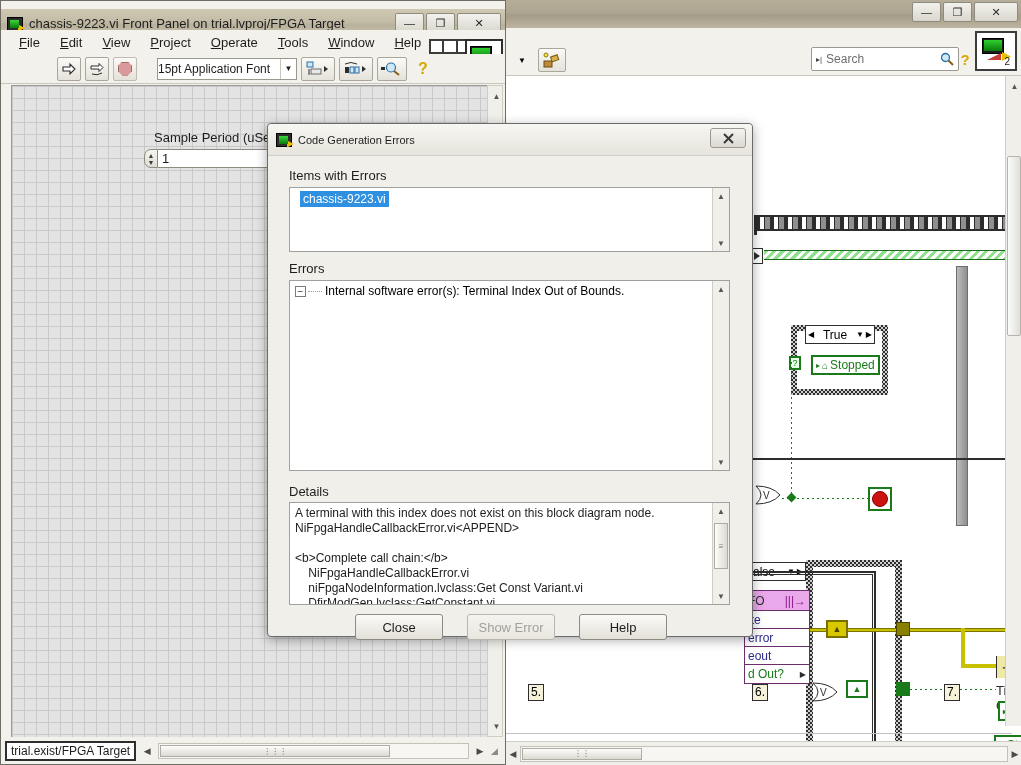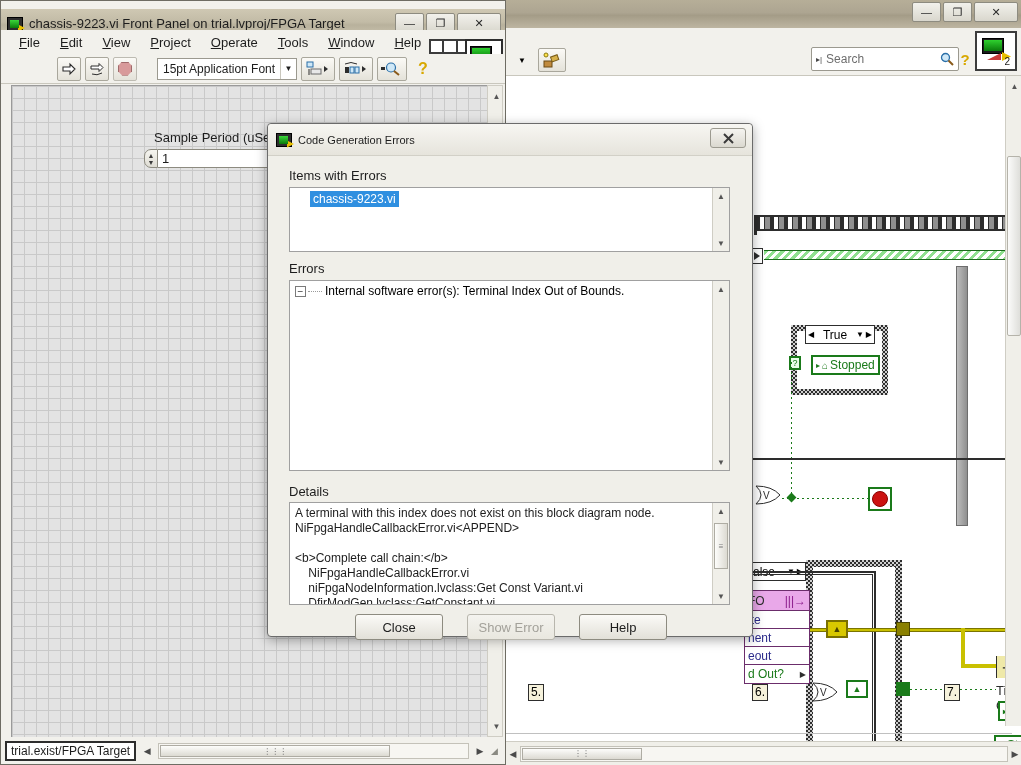--- a/index.html
+++ b/index.html
@@ -134,21 +134,21 @@
   }
   .menu-item { font-size: 13px; color: #1d1d1d; padding: 3px 10px; cursor: default; }
   .menu-item u { text-decoration: underline; }
   .fp-toolbar {
     position: absolute; left: 0; top: 53px; width: 504px; height: 30px;
     background: #f2f1ec; border-bottom: 1px solid #c9c7bd;
     display: flex; align-items: center; padding-left: 56px; gap: 4px;
   }
   .font-combo {
     height: 22px; width: 140px; background: #ffffff; border: 1px solid #9b998f;
-    display: flex; align-items: center; padding-left: 5px; font-size: 12px; color: #1d1d1d;
+    display: flex; align-items: center; font-size: 12px; color: #1d1d1d;
   }
   .combo-arrow { margin-left: auto; width: 16px; height: 20px; border-left: 1px solid #c9c7bd;
     display:flex; align-items:center; justify-content:center; font-size: 8px; }
   .fp-conn {
     position: absolute; right: 34px; top: 38px; width: 42px; height: 40px;
     border: 1px solid #3c3c3c; background: #ffffff;
     display: grid; grid-template-columns: repeat(3,1fr); grid-template-rows: repeat(3,1fr);
   }
   .fp-conn div { border: 1px solid #3c3c3c; }
   .fp-viicon {
@@ -375,21 +375,21 @@
 
       <div class="bd fifo-node" style="left:238px;top:514px;width:66px;">
         <div class="fifo-title">
           <span style="color:#2d2d2d;">FO</span>
           <span style="color:#8a1a8a;">|||→</span>
         </div>
         <div class="fifo-row" style="color:#2a2a8a;">
           <span>ite</span>
         </div>
         <div class="fifo-row" style="color:#2a2a8a;">
-          <span>nent</span>
+          <span>error</span>
         </div>
         <div class="fifo-row" style="color:#2a2a8a;">
           <span>eout</span>
         </div>
         <div class="fifo-row" style="color:#1a7a1a;border-bottom:none;">
           <span>d Out?</span>
           <span style="margin-left:auto;font-size:8px;color:#2d2d2d;">▶</span>
         </div>
       </div>
 
@@ -587,21 +587,21 @@
     <div class="dlg-close">
       <svg width="11" height="11" viewBox="0 0 11 11">
         <path d="M1,1 L10,10 M10,1 L1,10" stroke="#3a3a3a" stroke-width="2" fill="none"></path>
       </svg>
     </div>
 
     <div class="dlg-body">
 
       <div class="sec-label" style="position:absolute;left:21px;top:12px;">Items with Errors</div>
       <div class="listbox" style="position:absolute;left:21px;top:31px;width:441px;height:65px;">
-        <div style="padding:3px 20px;">
+        <div style="padding:3px 10px;">
           <span class="sel-row">chassis-9223.vi</span>
         </div>
         <div class="lb-scroll">
           <div class="lb-arrow">▲</div>
           <div class="lb-arrow">▼</div>
         </div>
       </div>
 
       <div class="sec-label" style="position:absolute;left:21px;top:105px;">Errors</div>
       <div class="listbox" style="position:absolute;left:21px;top:124px;width:441px;height:191px;">

